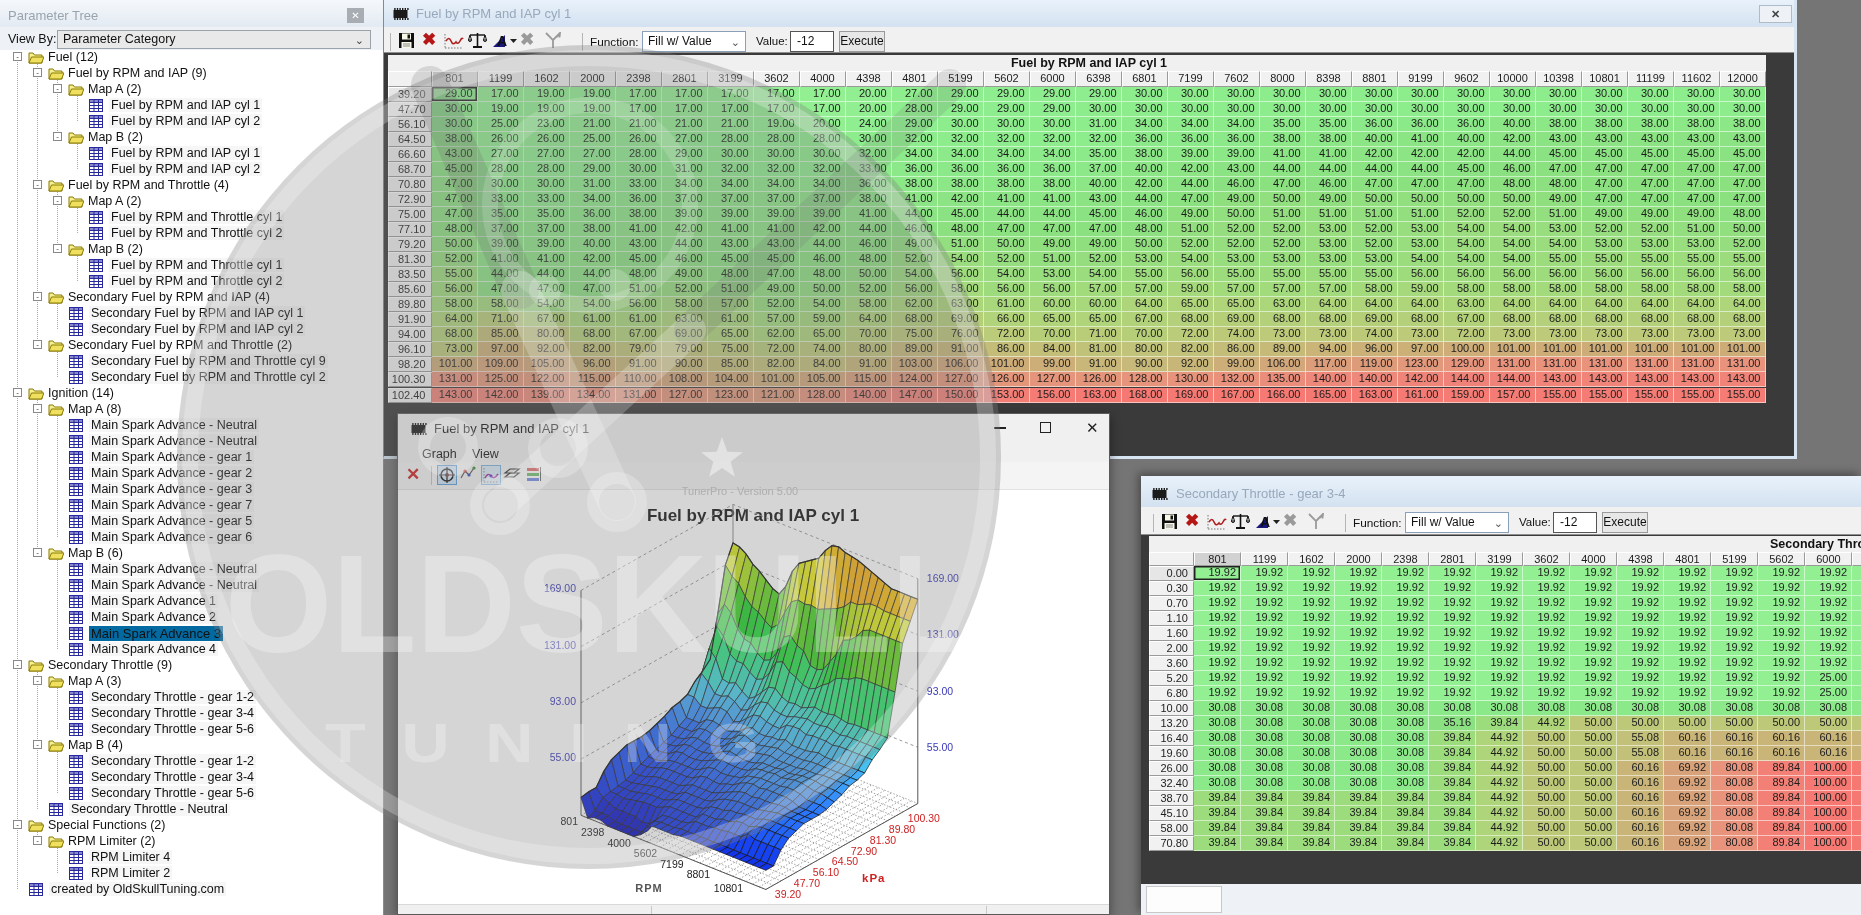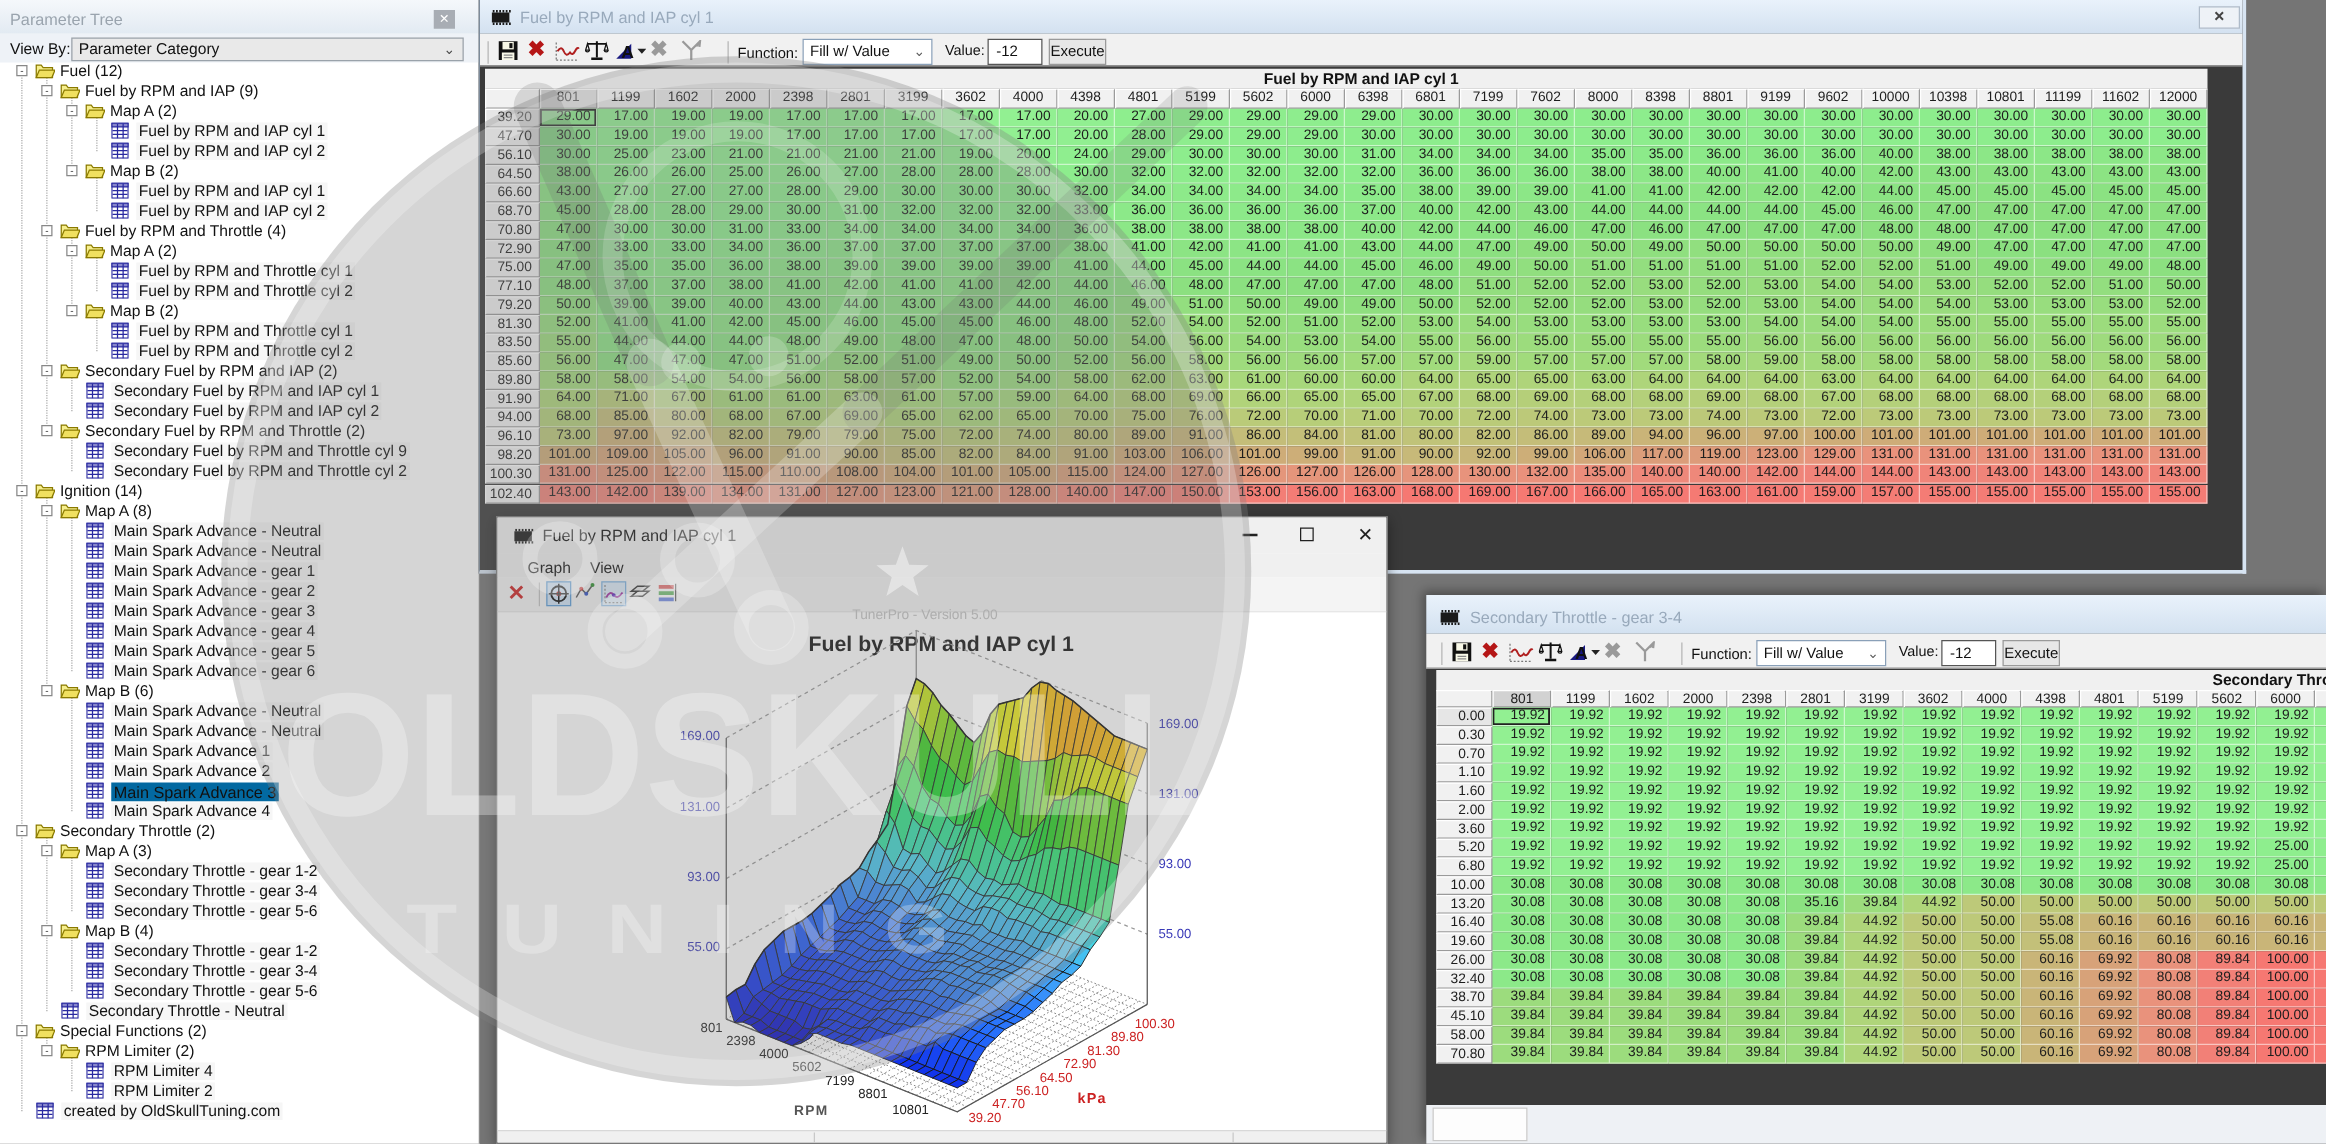--- a/index.html
+++ b/index.html
@@ -145,21 +145,21 @@
         <line x1="9.5" y1="1" x2="9.5" y2="12.5" stroke="#2828a0"></line>
         <line x1="1" y1="6.5" x2="13" y2="6.5" stroke="#2828a0"></line>
         <line x1="1" y1="9.5" x2="13" y2="9.5" stroke="#2828a0"></line>
       </svg></div>
     <div class="abs" style="left:109px;top:274px;font-size:12.5px;color:#111;white-space:nowrap;background:#f6f6f6;padding:0 2px;">Fuel by RPM and Throttle cyl 2</div>
     <div class="abs" style="left:33px;top:292px;width:9px;height:9px;background:#fff;border:1px solid #888;font-size:8px;line-height:7px;text-align:center;color:#333;">-</div>
     <div class="abs" style="left:48px;top:290px;"><svg width="16" height="13" viewBox="0 0 16 13">
         <path d="M1 3 L1 12 L14 12 L14 4 L6.5 4 L5 2 L1 2 Z" fill="#f7ef8e" stroke="#8a7a00" stroke-width="1"></path>
         <path d="M1 12 L3.5 6 L16 6 L13.5 12 Z" fill="#f0e060" stroke="#8a7a00" stroke-width="1"></path>
       </svg></div>
-    <div class="abs" style="left:68px;top:290px;font-size:12.5px;color:#111;white-space:nowrap;">Secondary Fuel by RPM and IAP (2)</div>
+    <div class="abs" style="left:68px;top:290px;font-size:12.5px;color:#111;white-space:nowrap;">Secondary Fuel by RPM and IAP (4)</div>
     <div class="abs" style="left:69px;top:306px;"><svg width="14" height="13" viewBox="0 0 14 13">
         <rect x="0.5" y="0.5" width="13" height="12" fill="#fff" stroke="#2828a0"></rect>
         <rect x="0.5" y="0.5" width="13" height="3" fill="#8888cc" stroke="#2828a0"></rect>
         <line x1="5" y1="1" x2="5" y2="12.5" stroke="#2828a0"></line>
         <line x1="9.5" y1="1" x2="9.5" y2="12.5" stroke="#2828a0"></line>
         <line x1="1" y1="6.5" x2="13" y2="6.5" stroke="#2828a0"></line>
         <line x1="1" y1="9.5" x2="13" y2="9.5" stroke="#2828a0"></line>
       </svg></div>
     <div class="abs" style="left:89px;top:306px;font-size:12.5px;color:#111;white-space:nowrap;background:#f6f6f6;padding:0 2px;">Secondary Fuel by RPM and IAP cyl 1</div>
     <div class="abs" style="left:69px;top:322px;"><svg width="14" height="13" viewBox="0 0 14 13">
@@ -253,21 +253,21 @@
       </svg></div>
     <div class="abs" style="left:89px;top:482px;font-size:12.5px;color:#111;white-space:nowrap;background:#f6f6f6;padding:0 2px;">Main Spark Advance - gear 3</div>
     <div class="abs" style="left:69px;top:498px;"><svg width="14" height="13" viewBox="0 0 14 13">
         <rect x="0.5" y="0.5" width="13" height="12" fill="#fff" stroke="#2828a0"></rect>
         <rect x="0.5" y="0.5" width="13" height="3" fill="#8888cc" stroke="#2828a0"></rect>
         <line x1="5" y1="1" x2="5" y2="12.5" stroke="#2828a0"></line>
         <line x1="9.5" y1="1" x2="9.5" y2="12.5" stroke="#2828a0"></line>
         <line x1="1" y1="6.5" x2="13" y2="6.5" stroke="#2828a0"></line>
         <line x1="1" y1="9.5" x2="13" y2="9.5" stroke="#2828a0"></line>
       </svg></div>
-    <div class="abs" style="left:89px;top:498px;font-size:12.5px;color:#111;white-space:nowrap;background:#f6f6f6;padding:0 2px;">Main Spark Advance - gear 4</div>
+    <div class="abs" style="left:89px;top:498px;font-size:12.5px;color:#111;white-space:nowrap;background:#f6f6f6;padding:0 2px;">Main Spark Advance - gear 7</div>
     <div class="abs" style="left:69px;top:514px;"><svg width="14" height="13" viewBox="0 0 14 13">
         <rect x="0.5" y="0.5" width="13" height="12" fill="#fff" stroke="#2828a0"></rect>
         <rect x="0.5" y="0.5" width="13" height="3" fill="#8888cc" stroke="#2828a0"></rect>
         <line x1="5" y1="1" x2="5" y2="12.5" stroke="#2828a0"></line>
         <line x1="9.5" y1="1" x2="9.5" y2="12.5" stroke="#2828a0"></line>
         <line x1="1" y1="6.5" x2="13" y2="6.5" stroke="#2828a0"></line>
         <line x1="1" y1="9.5" x2="13" y2="9.5" stroke="#2828a0"></line>
       </svg></div>
     <div class="abs" style="left:89px;top:514px;font-size:12.5px;color:#111;white-space:nowrap;background:#f6f6f6;padding:0 2px;">Main Spark Advance - gear 5</div>
     <div class="abs" style="left:69px;top:530px;"><svg width="14" height="13" viewBox="0 0 14 13">
@@ -337,21 +337,21 @@
         <line x1="9.5" y1="1" x2="9.5" y2="12.5" stroke="#2828a0"></line>
         <line x1="1" y1="6.5" x2="13" y2="6.5" stroke="#2828a0"></line>
         <line x1="1" y1="9.5" x2="13" y2="9.5" stroke="#2828a0"></line>
       </svg></div>
     <div class="abs" style="left:89px;top:642px;font-size:12.5px;color:#111;white-space:nowrap;background:#f6f6f6;padding:0 2px;">Main Spark Advance 4</div>
     <div class="abs" style="left:13px;top:660px;width:9px;height:9px;background:#fff;border:1px solid #888;font-size:8px;line-height:7px;text-align:center;color:#333;">-</div>
     <div class="abs" style="left:28px;top:658px;"><svg width="16" height="13" viewBox="0 0 16 13">
         <path d="M1 3 L1 12 L14 12 L14 4 L6.5 4 L5 2 L1 2 Z" fill="#f7ef8e" stroke="#8a7a00" stroke-width="1"></path>
         <path d="M1 12 L3.5 6 L16 6 L13.5 12 Z" fill="#f0e060" stroke="#8a7a00" stroke-width="1"></path>
       </svg></div>
-    <div class="abs" style="left:48px;top:658px;font-size:12.5px;color:#111;white-space:nowrap;">Secondary Throttle (2)</div>
+    <div class="abs" style="left:48px;top:658px;font-size:12.5px;color:#111;white-space:nowrap;">Secondary Throttle (9)</div>
     <div class="abs" style="left:33px;top:676px;width:9px;height:9px;background:#fff;border:1px solid #888;font-size:8px;line-height:7px;text-align:center;color:#333;">-</div>
     <div class="abs" style="left:48px;top:674px;"><svg width="16" height="13" viewBox="0 0 16 13">
         <path d="M1 3 L1 12 L14 12 L14 4 L6.5 4 L5 2 L1 2 Z" fill="#f7ef8e" stroke="#8a7a00" stroke-width="1"></path>
         <path d="M1 12 L3.5 6 L16 6 L13.5 12 Z" fill="#f0e060" stroke="#8a7a00" stroke-width="1"></path>
       </svg></div>
     <div class="abs" style="left:68px;top:674px;font-size:12.5px;color:#111;white-space:nowrap;">Map A (3)</div>
     <div class="abs" style="left:69px;top:690px;"><svg width="14" height="13" viewBox="0 0 14 13">
         <rect x="0.5" y="0.5" width="13" height="12" fill="#fff" stroke="#2828a0"></rect>
         <rect x="0.5" y="0.5" width="13" height="3" fill="#8888cc" stroke="#2828a0"></rect>
         <line x1="5" y1="1" x2="5" y2="12.5" stroke="#2828a0"></line>

